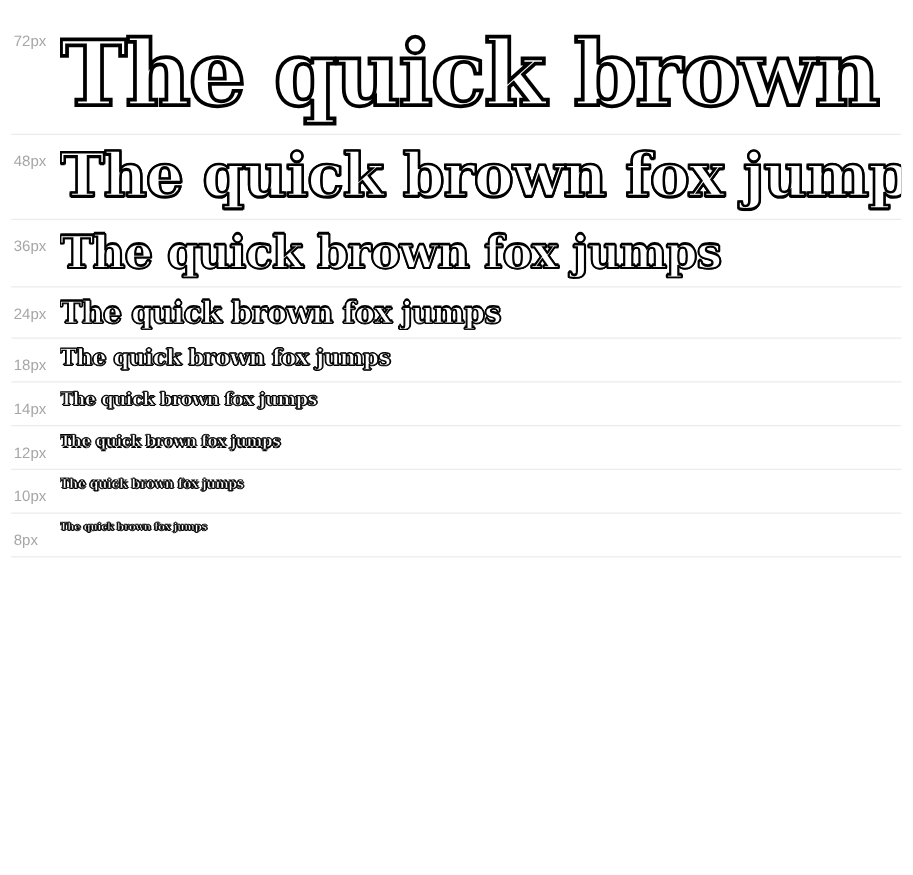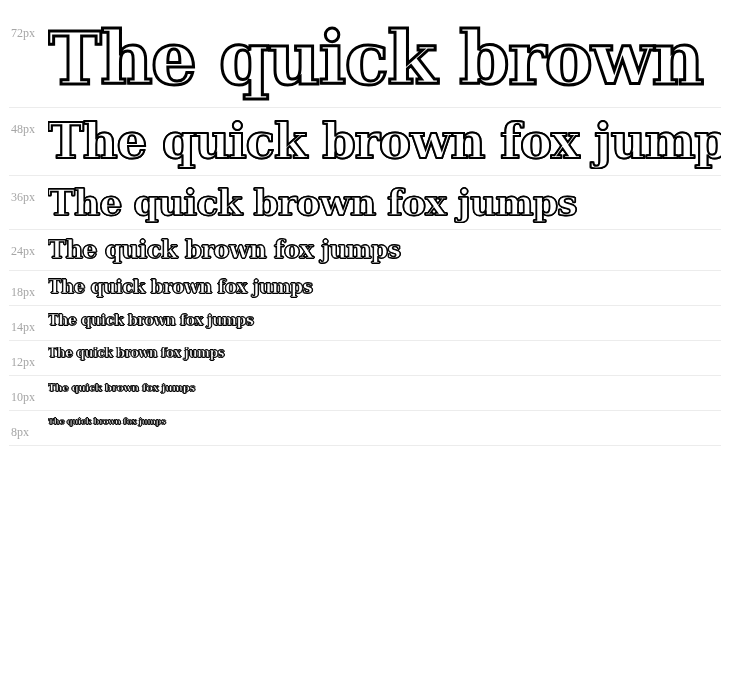--- a/index.html
+++ b/index.html
@@ -29,21 +29,20 @@
     overflow: hidden;
   }
   .size-label {
     flex: 0 0 39px;
     padding-left: 2px;
     padding-top: 8px;
     font-size: 12px;
     line-height: 14px;
     color: var(--label-color);
     user-select: none;
-    font-family: Liberation Serif, serif;
   }
   .sample {
     flex: 1 1 auto;
     font-family: "DejaVu Serif", serif;
     font-weight: 700;
     letter-spacing: -0.02em;
     line-height: 1.15;
     min-height: 18px;
     white-space: nowrap;
     overflow: hidden;

